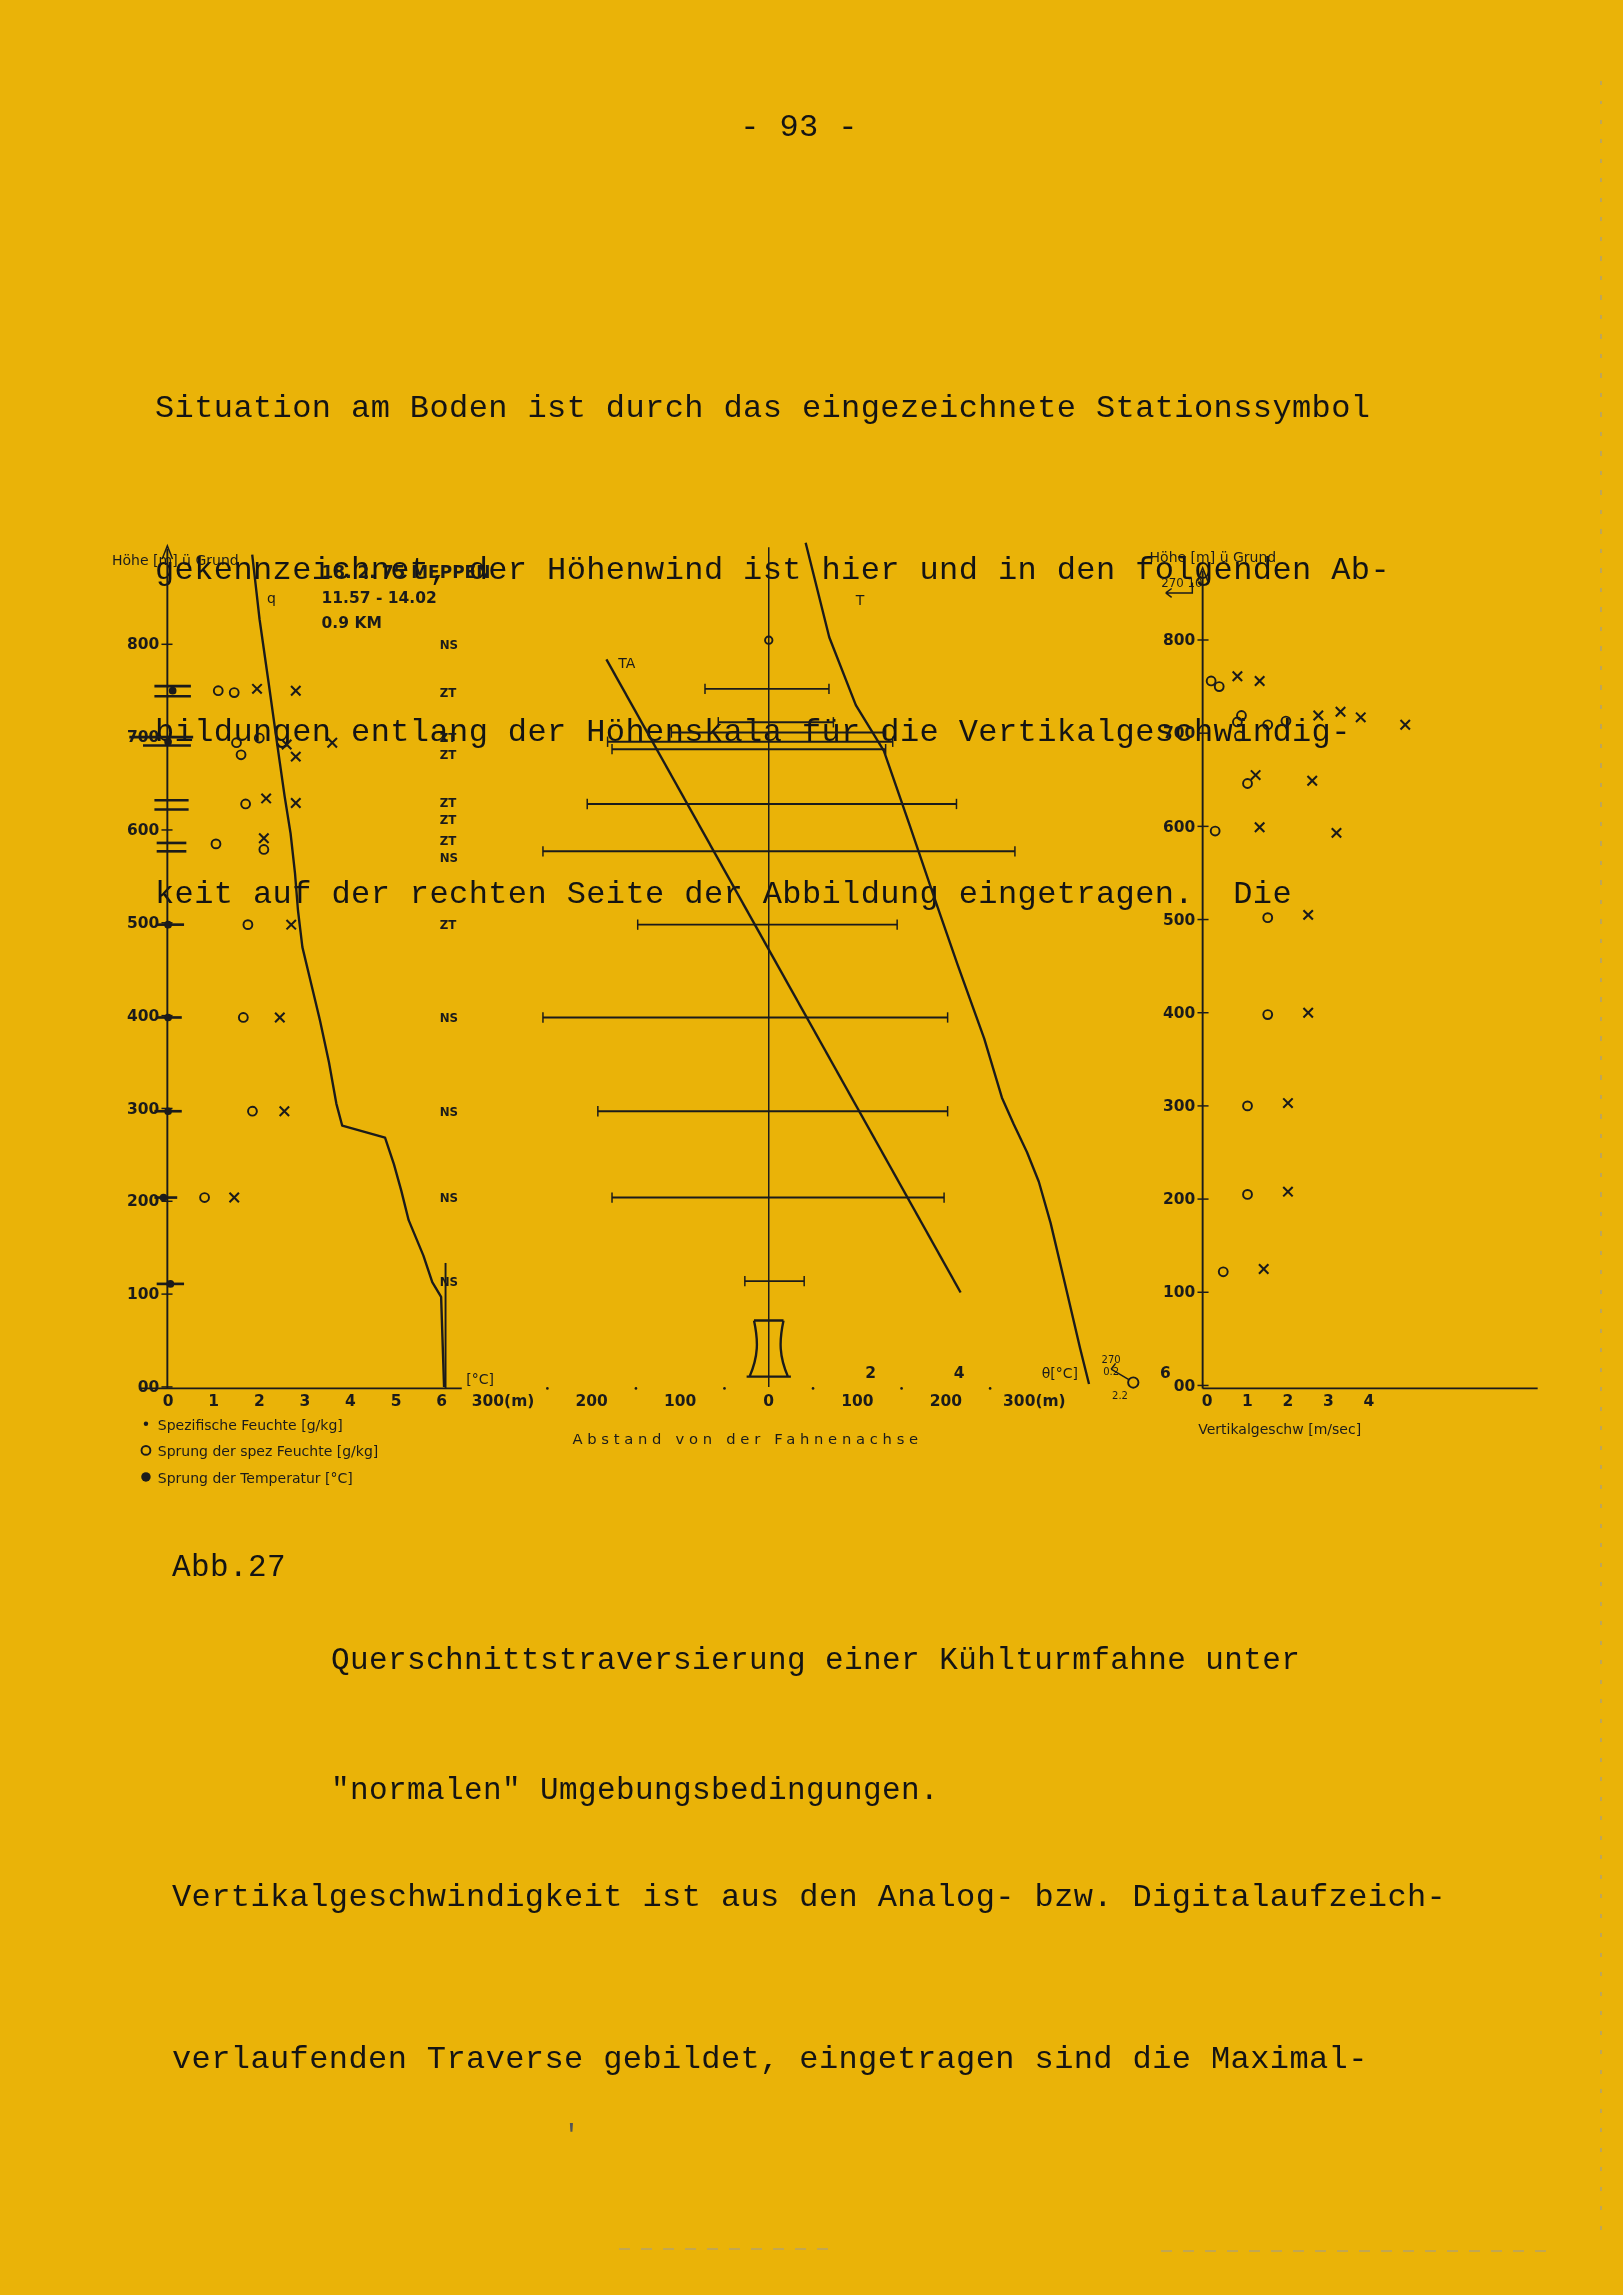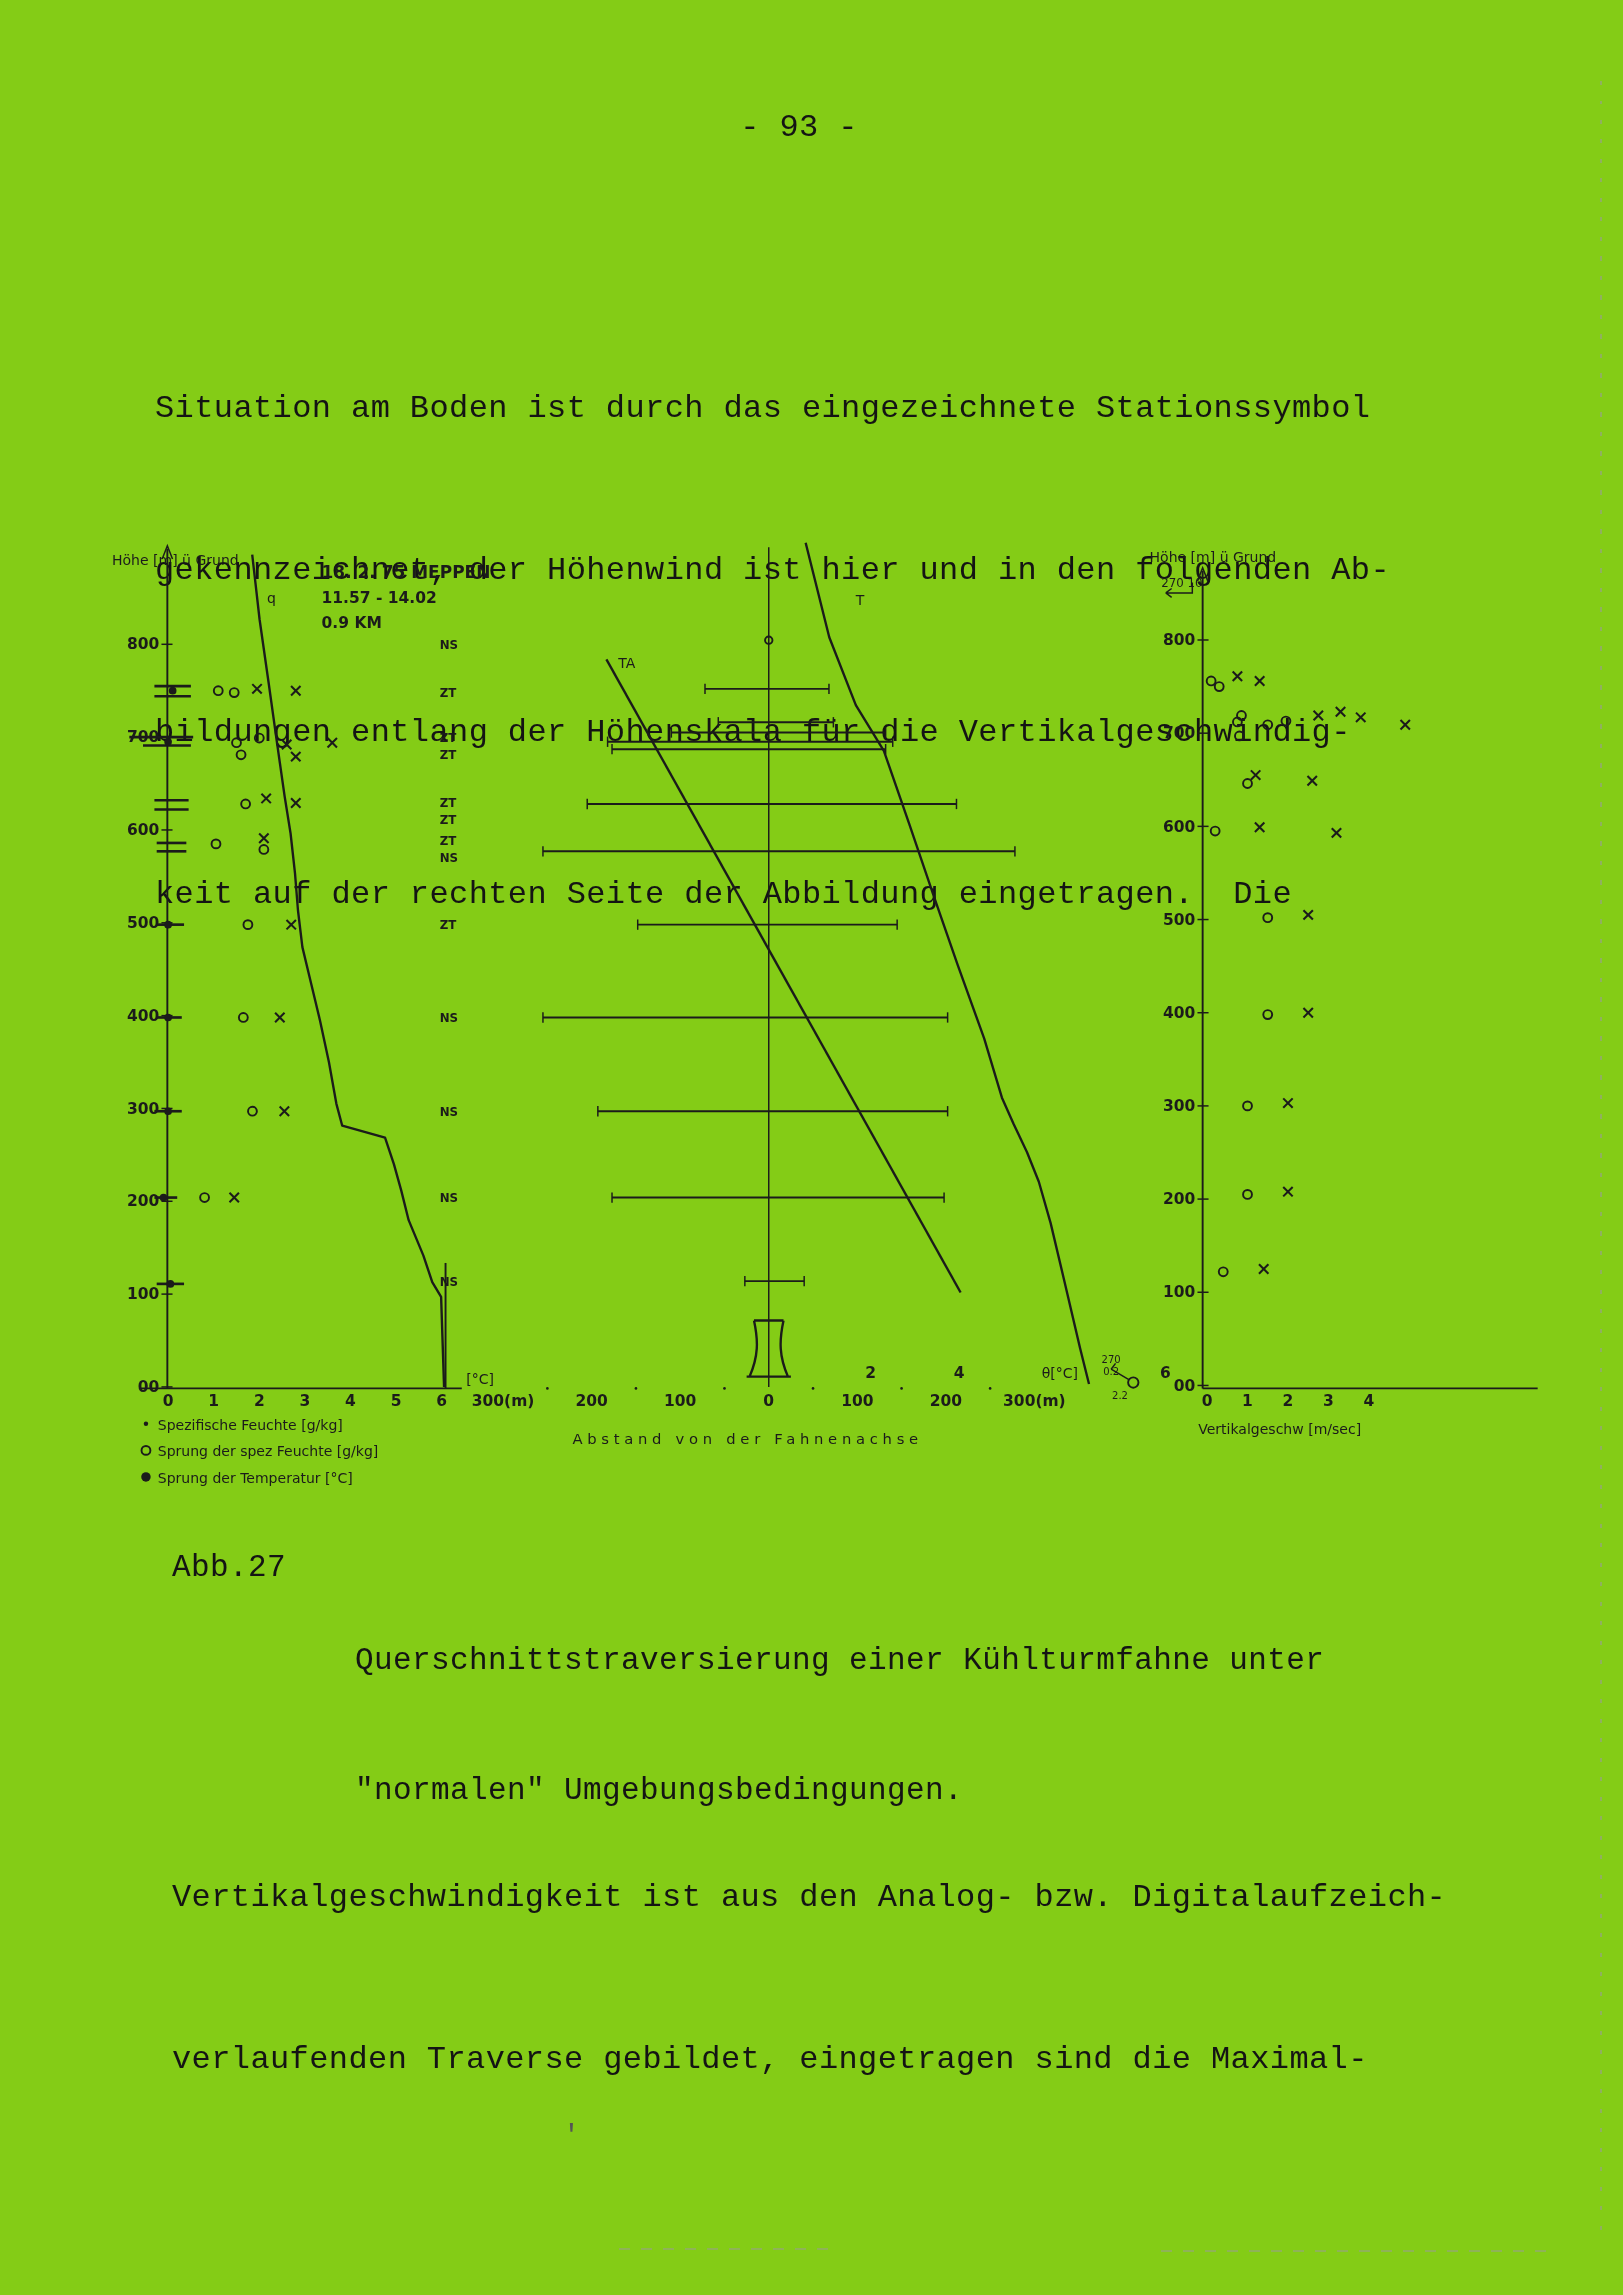--- a/index.html
+++ b/index.html
@@ -1,19 +1,19 @@
 <!DOCTYPE html>
 <html style="font-size:13px"><head>
 <meta charset="utf-8">
 <style>
   * { margin:0; padding:0; box-sizing:border-box; }
   html,body { background:#e8e8e6; }
   .page {
     position:relative; width:1623px; height:2295px;
-    background:#84cc16; color:#161616;
+    background:#eab308; color:#161616;
     font-family:"Liberation Mono", monospace;
     overflow:hidden;
   }
   .txt { position:absolute; font-size:32px; line-height:54px; letter-spacing:0.4px; white-space:pre; color:#141414; }
   .para div { white-space:pre; }
   .pageno { width:162px; text-align:center; }
   .caption { display:flex; font-size:31px; line-height:37px; letter-spacing:0.4px; }
   .caption .cap-label { margin-right:45px; white-space:pre; }
   .caption .cap-lines div { white-space:pre;margin-top:19px; }
   .fold {
@@ -318,21 +318,21 @@
     <g>
       <circle cx="99" cy="965" r="1.5" class="md"></circle>
       <text x="107" y="969" class="lbl">Spezifische Feuchte [g/kg]</text>
       <circle cx="99" cy="983" r="3" class="mo"></circle>
       <text x="107" y="987" class="lbl">Sprung der spez Feuchte [g/kg]</text>
       <circle cx="99" cy="1001" r="3.2" class="md"></circle>
       <text x="107" y="1005" class="lbl">Sprung der Temperatur [°C]</text>
     </g>
   </svg>
 
-  <div class="txt caption" style="left:172px; top:1549px;gap:24px;">
+  <div class="txt caption" style="left:172px; top:1549px;">
     <div class="cap-label">Abb.27</div>
     <div class="cap-lines">
       <div>Querschnittstraversierung einer Kühlturmfahne unter</div>
       <div>"normalen" Umgebungsbedingungen.</div>
     </div>
   </div>
 
   <div class="txt para" style="left:172px; top:1763px;">
     <div>Vertikalgeschwindigkeit ist aus den Analog- bzw. Digitalaufzeich-</div>
     <div>verlaufenden Traverse gebildet, eingetragen sind die Maximal-</div>

